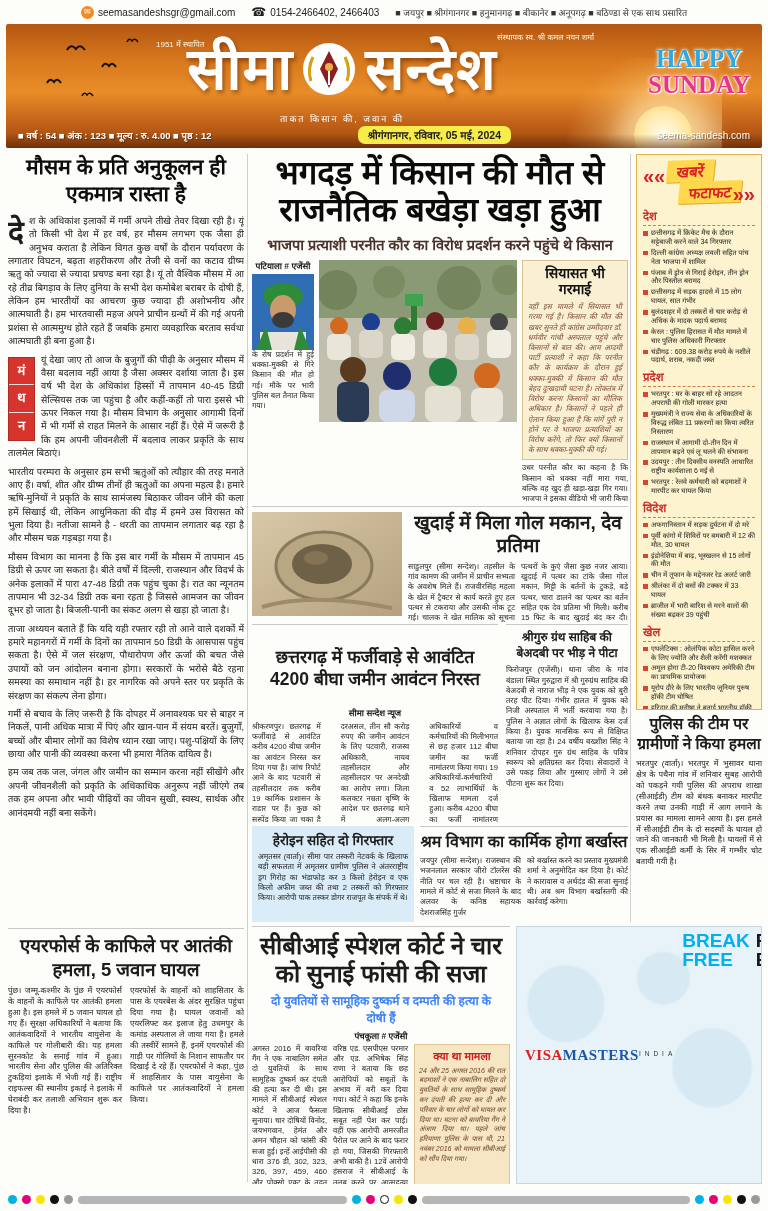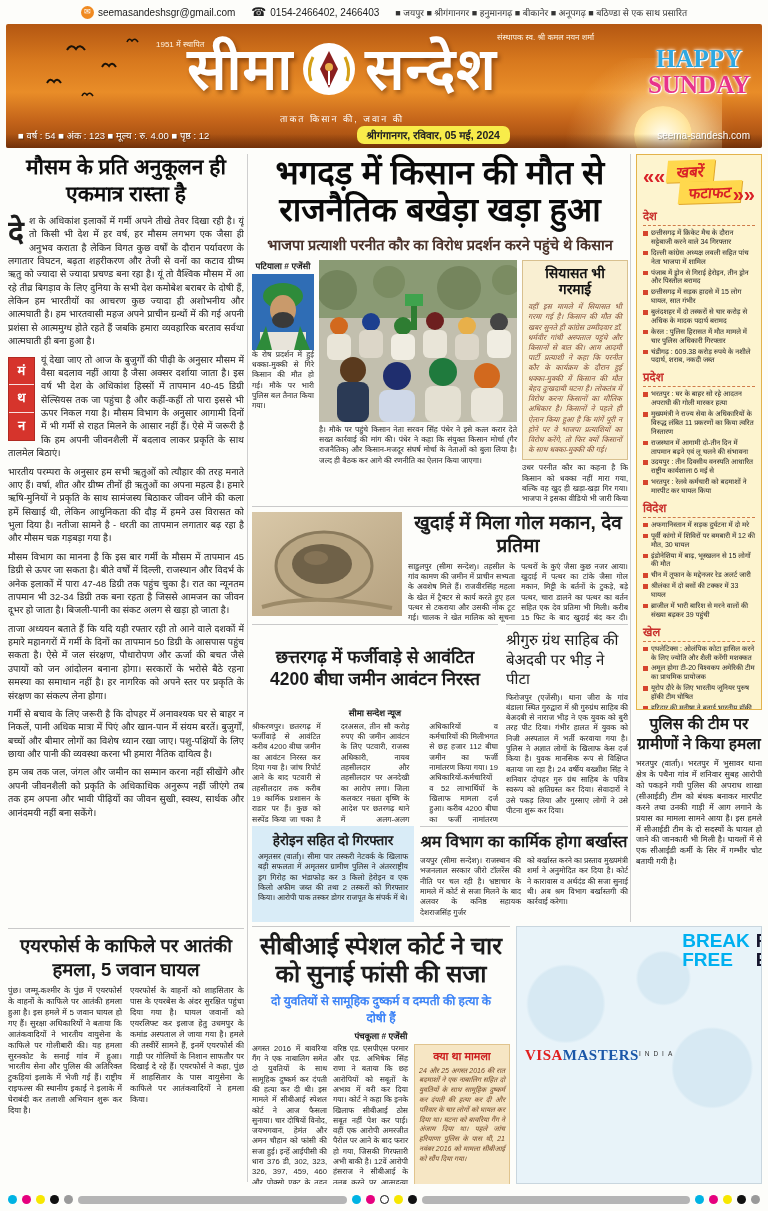--- a/index.html
+++ b/index.html
@@ -30,21 +30,21 @@
   .m-title{font-size:58px;font-weight:900;color:#fff;letter-spacing:1px;line-height:1;
            text-shadow:2px 3px 4px rgba(70,25,0,.45);}
   .emblem{width:56px;height:56px;flex:0 0 auto;}
   .m-tagline{position:absolute;top:88px;left:0;right:84px;text-align:center;color:#fff;font-size:9px;letter-spacing:2px;}
   .m-happy{position:absolute;right:12px;top:22px;text-align:center;line-height:1.05;
            font-family:"Liberation Serif",serif;font-weight:700;}
   .happy{font-size:25px;color:#2fa8e1;text-shadow:0 0 2px #fff,0 0 4px #fff,1px 1px 0 #fff;}
   .sunday{font-size:25px;color:#e8338b;text-shadow:0 0 2px #fff,0 0 4px #fff,1px 1px 0 #fff;}
   .m-bottom{position:absolute;bottom:4px;left:12px;right:12px;display:flex;align-items:center;
             justify-content:space-between;}
-  .issue{color:#fff;font-size:9.5px;font-weight:400;text-shadow:1px 1px 1px rgba(0,0,0,.4);}
+  .issue{color:#fff;font-size:9.5px;font-weight:700;text-shadow:1px 1px 1px rgba(0,0,0,.4);}
   .datechip{background:#f8ec4a;color:#222;font-weight:700;font-size:10.5px;padding:2px 10px;border-radius:7px;}
   .site{color:#fff;font-size:10px;text-shadow:1px 1px 1px rgba(0,0,0,.4);}
   
   .blk{position:absolute;overflow:hidden;box-sizing:border-box;}
   .vline{position:absolute;width:0;border-left:1px solid #cfcfcf;}
   .rule-top{border-top:1px solid #c9c9c9;padding-top:5px;}
   .jt{text-align:justify;}
   .b9{font-size:9.3px;line-height:1.44;}
   .b8{font-size:8px;line-height:1.36;}
   .b76{font-size:7.6px;line-height:1.36;}
@@ -71,21 +71,21 @@
   
   .kh-row{display:flex;gap:6px;}
   .kh-title{font-size:19px;font-weight:800;text-align:center;margin:0 0 4px;line-height:1.2;}
   .twocol{display:flex;gap:6px;}
   .twocol>div{flex:1;}
   
   .chh-title{font-size:17.5px;font-weight:800;text-align:center;line-height:1.28;margin:16px;}
   .byline{font-size:8.5px;font-weight:700;text-align:center;margin:3px 0 4px;}
   .threecol{display:flex;gap:20px;}
   .threecol>div{flex:1;}
-  .guru-title{font-size:15px;font-weight:400;text-align:left;line-height:1.3;margin:0 0 4px;}
+  .guru-title{font-size:12px;font-weight:700;text-align:center;line-height:1.3;margin:0 0 4px;}
   
   .heroin{background:#d9ecf7;padding:5px 6px;box-sizing:border-box;}
   .heroin h3{font-size:13.5px;font-weight:800;text-align:center;margin:0 0 3px;}
   .shram h3{font-size:16px;font-weight:800;text-align:center;margin:0 0 4px;line-height:1.25;}
   
   .cbi-title{font-size:24px;font-weight:900;text-align:center;line-height:1.18;margin:0;}
   .cbi-sub{font-size:12px;font-weight:700;text-align:center;color:#3b82f6;margin:3px 16px 4px;}
   .cbi-row{display:flex;gap:6px;}
   .cbi-row>div.txt{flex:1;}
   .casebox{width:96px;flex:0 0 auto;background:#f6e6c4;border:1px solid #e0c48e;padding:3px 4px;box-sizing:border-box;}
@@ -275,21 +275,20 @@
             <circle cx="78" cy="116" r="14" fill="#1f2e6e"></circle>
               <rect x="60" y="130" width="36" height="32" rx="8" fill="#cfd8e8"></rect>
             <circle cx="124" cy="112" r="14" fill="#1f7a3d"></circle>
               <rect x="106" y="126" width="36" height="36" rx="8" fill="#e4e0d2"></rect>
             <circle cx="168" cy="116" r="13" fill="#d2691e"></circle>
               <rect x="152" y="128" width="32" height="34" rx="8" fill="#eae6da"></rect>
           </g>
           <rect x="92" y="40" width="6" height="30" fill="#2e7d32"></rect>
           <rect x="86" y="34" width="18" height="12" fill="#3fa34d"></rect>
         </svg>
-        <p class="b76 jt" style="margin-top:3px">है। मौके पर पहुंचे किसान नेता सरवन सिंह पंधेर ने इसे कत्ल करार देते सख्त कार्रवाई की मांग की। पंधेर ने कहा कि संयुक्त किसान मोर्चा (गैर राजनैतिक) और किसान-मजदूर संघर्ष मोर्चा के नेताओं को बुला लिया है। जल्द ही बैठक कर आगे की रणनीति का ऐलान किया जाएगा।</p>
       </div>
       <div class="lead-colC">
         <div class="siyasat">
           <h3>सियासत भी गरमाई</h3>
           <p>वहीं इस मामले में सियासत भी गरमा गई है। किसान की मौत की खबर सुनते ही कांग्रेस उम्मीदवार डॉ. धर्मवीर गांधी अस्पताल पहुंचे और किसानों से बात की। आम आदमी पार्टी प्रत्याशी ने कहा कि परनीत कौर के कार्यक्रम के दौरान हुई धक्का-मुक्की में किसान की मौत बेहद दुःखदायी घटना है। लोकतंत्र में विरोध करना किसानों का मौलिक अधिकार है। किसानों ने पहले ही ऐलान किया हुआ है कि मांगें पूरी न होने पर वे भाजपा प्रत्याशियों का विरोध करेंगे, तो फिर क्यों किसानों के साथ धक्का-मुक्की की गई।</p>
         </div>
         <p class="b76 jt" style="margin-top:3px">उधर परनीत कौर का कहना है कि किसान को धक्का नहीं मारा गया, बल्कि वह खुद ही खड़ा-खड़ा गिर गया। भाजपा ने इसका वीडियो भी जारी किया है।</p>
       </div>
     </div>
   </div>

